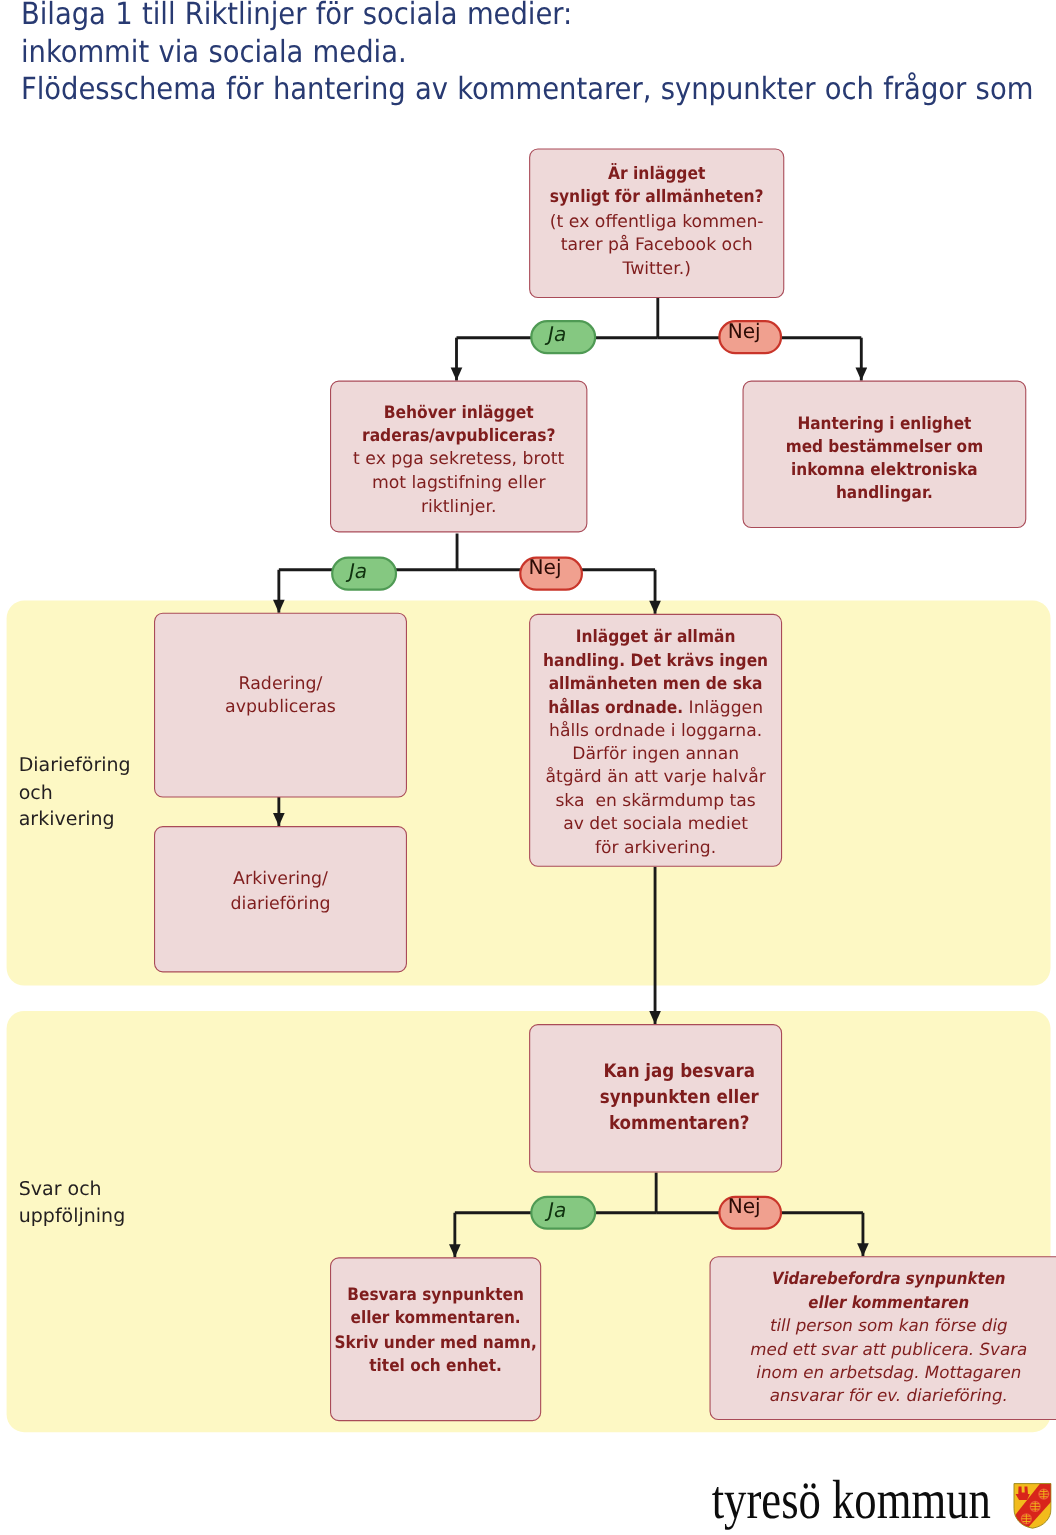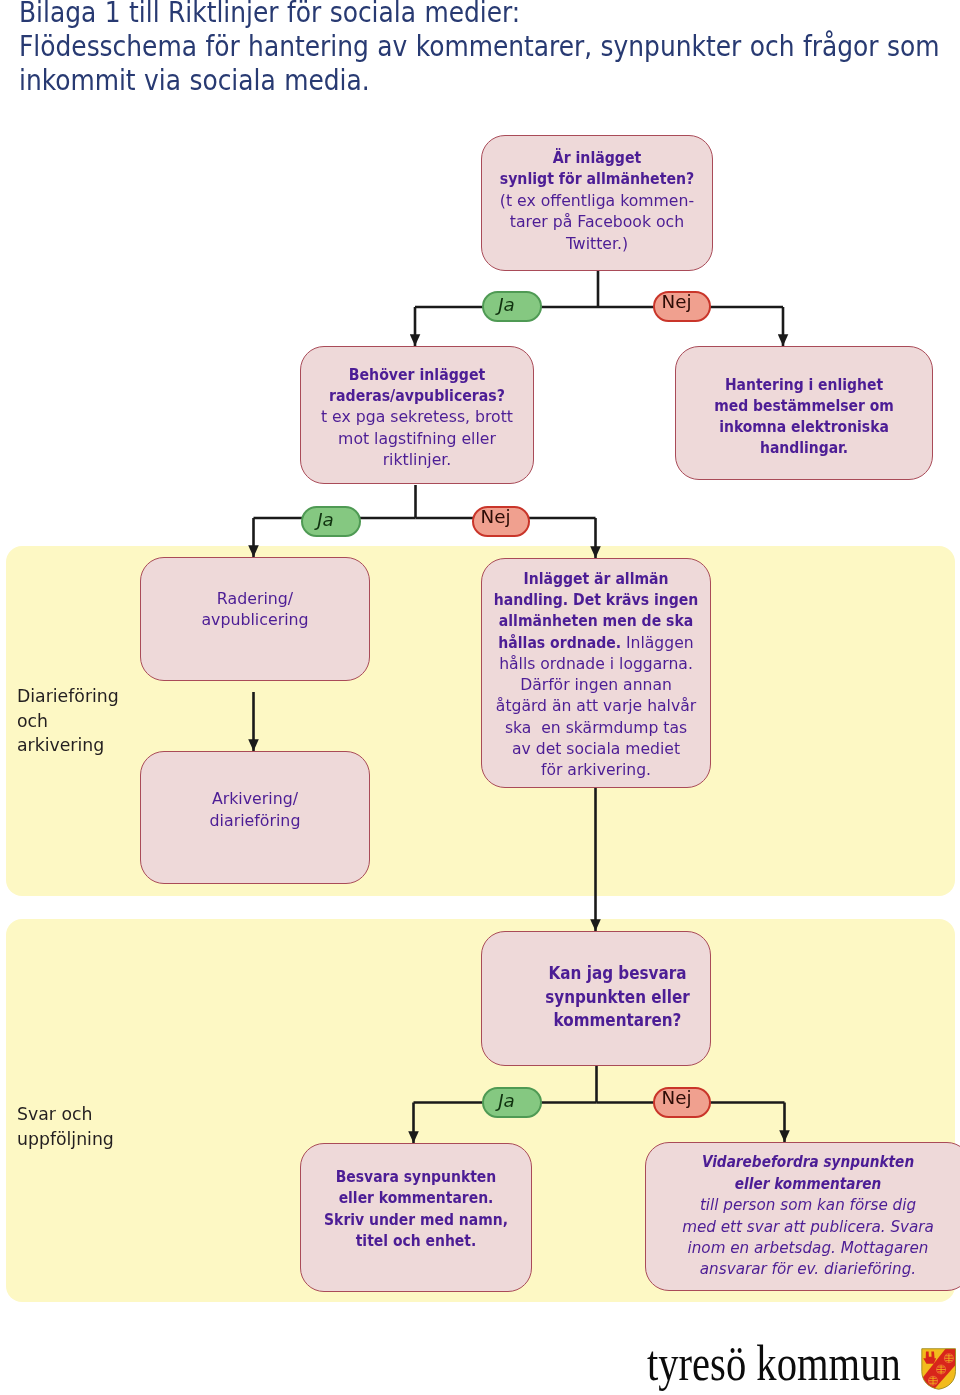--- a/index.html
+++ b/index.html
@@ -5,23 +5,23 @@
   html,body{margin:0;padding:0;background:#fff;}
   body{width:960px;height:1395px;font-family:"DejaVu Sans",sans-serif;position:relative;overflow:hidden;}
   #stage{position:absolute;left:0;top:0;width:960px;height:1395px;}
 
   .title{position:absolute;left:19px;top:-4px;width:940px;color:#283a72;
          font-size:27.7px;line-height:34px;font-family:"DejaVu Sans Condensed","DejaVu Sans",sans-serif;font-weight:400;word-spacing:0.55px;}
   .title div{white-space:nowrap;}
 
   .panel{position:absolute;background:#fdf8c4;border-radius:16px;}
 
-  .box{position:absolute;background:#eed9d9;border:1.9px solid #a94b58;border-radius:24px;
+  .box{position:absolute;background:#eed9d9;border:1.9px solid #a94b58;border-radius:8px;
        box-sizing:border-box;display:flex;align-items:center;justify-content:flex-end;
-       text-align:center;color:#4c1d95;}
+       text-align:center;color:#7f1d1d;}
   .box .inner{width:100%;}
   .box .inner > div{white-space:nowrap;}
   .b{font-weight:700;font-family:"DejaVu Sans Condensed","DejaVu Sans",sans-serif;}
 
   .badge{position:absolute;box-sizing:border-box;border-radius:16px;display:flex;
          align-items:center;justify-content:center;font-size:18.3px;line-height:1;}
   .badge.ja{background:#85c881;border:2.2px solid #4f9a54;color:#10320f;padding-right:11px;padding-bottom:2px;font-style:italic;}
   .badge.nej{background:#f0a08f;border:2.2px solid #c9352a;color:#2d0c06;padding-right:11px;padding-bottom:8px;}
 
   .sidelabel{position:absolute;color:#231f20;font-size:17.3px;line-height:24.6px;}
@@ -31,22 +31,22 @@
   .logo-wrap{position:absolute;}
   .logo-text{position:absolute;font-family:"Liberation Serif",serif;color:#0c0c0c;}
 </style>
 </head>
 <body>
 
 <div id="stage">
 
   <div class="title">
     <div>Bilaga 1 till Riktlinjer för sociala medier:</div>
+    <div>inkommit via sociala media.</div>
     <div>Flödesschema för hantering av kommentarer, synpunkter och frågor som</div>
-    <div>inkommit via sociala media.</div>
   </div>
 
   <div class="panel" style="left:6px;top:546px;width:949px;height:350px;"></div>
   <div class="panel" style="left:6px;top:919px;width:949px;height:383px;"></div>
 
   <svg class="lines" viewBox="0 0 960 1395" width="960" height="1395">
     <defs>
       <marker id="ah" markerWidth="14" markerHeight="11" refX="12.6" refY="5.5" orient="auto" markerUnits="userSpaceOnUse">
         <path d="M0.8,0.2 L12.6,5.5 L0.8,10.8 z" fill="#1a1a1a"></path>
       </marker>
@@ -94,24 +94,24 @@
 
   <div class="box" style="left:675px;top:346px;width:258px;height:134px;font-size:15.5px;line-height:21px;padding-top:8px;">
     <div class="inner">
       <div class="b">Hantering i enlighet</div>
       <div class="b">med bestämmelser om</div>
       <div class="b">inkomna elektroniska</div>
       <div class="b">handlingar.</div>
     </div>
   </div>
 
-  <div class="box" style="left:140px;top:557px;width:230px;height:124px;font-size:15.8px;line-height:21.3px;padding-bottom:20px;">
+  <div class="box" style="left:140px;top:557px;width:230px;height:168px;font-size:15.8px;line-height:21.3px;padding-bottom:20px;">
     <div class="inner">
       <div>Radering/</div>
-      <div>avpublicering</div>
+      <div>avpubliceras</div>
     </div>
   </div>
 
   <div class="box" style="left:140px;top:751px;width:230px;height:133px;font-size:15.8px;line-height:21.3px;padding-bottom:16px;">
     <div class="inner">
       <div>Arkivering/</div>
       <div>diarieföring</div>
     </div>
   </div>
 
@@ -131,21 +131,21 @@
   </div>
 
   <div class="box" style="left:481px;top:931px;width:230px;height:135px;font-size:16.9px;line-height:23.5px;padding-bottom:2px;padding-left:43px;">
     <div class="inner">
       <div class="b">Kan jag besvara</div>
       <div class="b">synpunkten eller</div>
       <div class="b">kommentaren?</div>
     </div>
   </div>
 
-  <div class="box" style="left:300px;top:1143px;width:232px;height:149px;font-size:15.5px;line-height:21.4px;padding-bottom:16px;">
+  <div class="box" style="left:300px;top:1143px;width:192px;height:149px;font-size:15.5px;line-height:21.4px;padding-bottom:16px;">
     <div class="inner">
       <div class="b">Besvara synpunkten</div>
       <div class="b">eller kommentaren.</div>
       <div class="b">Skriv under med namn,</div>
       <div class="b">titel och enhet.</div>
     </div>
   </div>
 
   <div class="box" style="left:645px;top:1142px;width:326px;height:149px;font-size:15.2px;line-height:21.4px;font-style:italic;">
     <div class="inner">
@@ -166,21 +166,21 @@
 
   <div class="badge ja" style="left:482px;top:1087px;width:60px;height:31px;">Ja</div>
   <div class="badge nej" style="left:653px;top:1087px;width:58px;height:31px;">Nej</div>
 
   <div class="sidelabel" style="left:17px;top:684px;">
     <div>Diarieföring</div>
     <div>och</div>
     <div>arkivering</div>
   </div>
 
-  <div class="sidelabel" style="left:17px;top:1102px;">
+  <div class="sidelabel" style="left:17px;top:1069px;">
     <div>Svar och</div>
     <div>uppföljning</div>
   </div>
 
   <div class="logo-wrap" style="left:645px;top:1340px;width:315px;height:55px;">
     <div class="logo-text" style="left:2px;top:-2px;font-size:50px;line-height:50px;transform:scaleX(0.812);transform-origin:0 0;white-space:nowrap;">tyresö kommun</div>
     <svg style="position:absolute;left:275.5px;top:7.5px;" width="35.3" height="42" viewBox="0 0 72 86">
       <defs>
         <clipPath id="shieldclip">
           <path d="M1.5,1.5 H70.5 V48 C70.5,66 58,81 36,84.5 C14,81 1.5,66 1.5,48 Z"></path>

